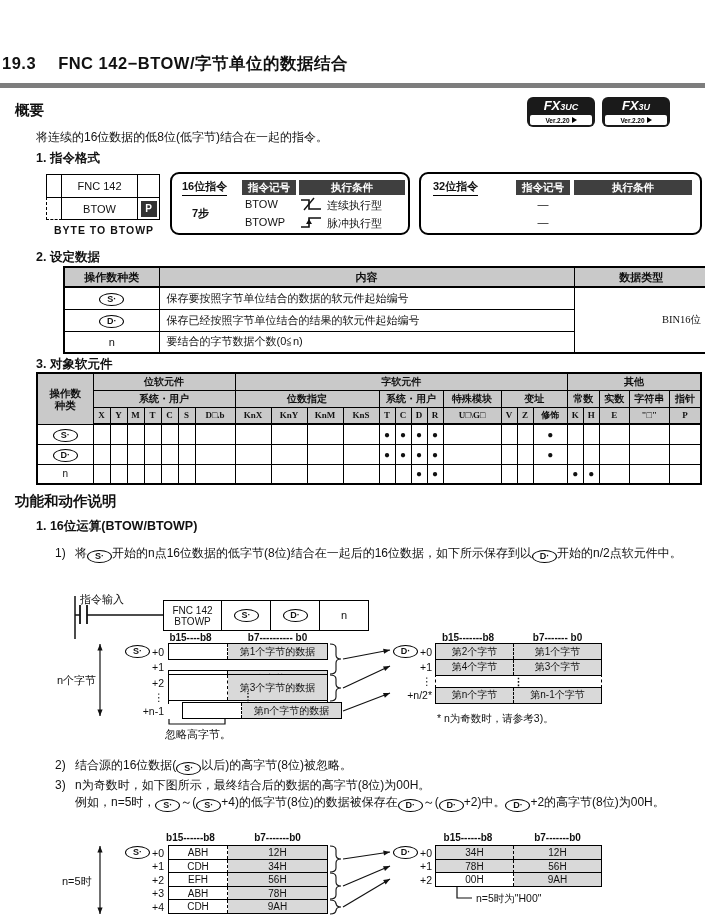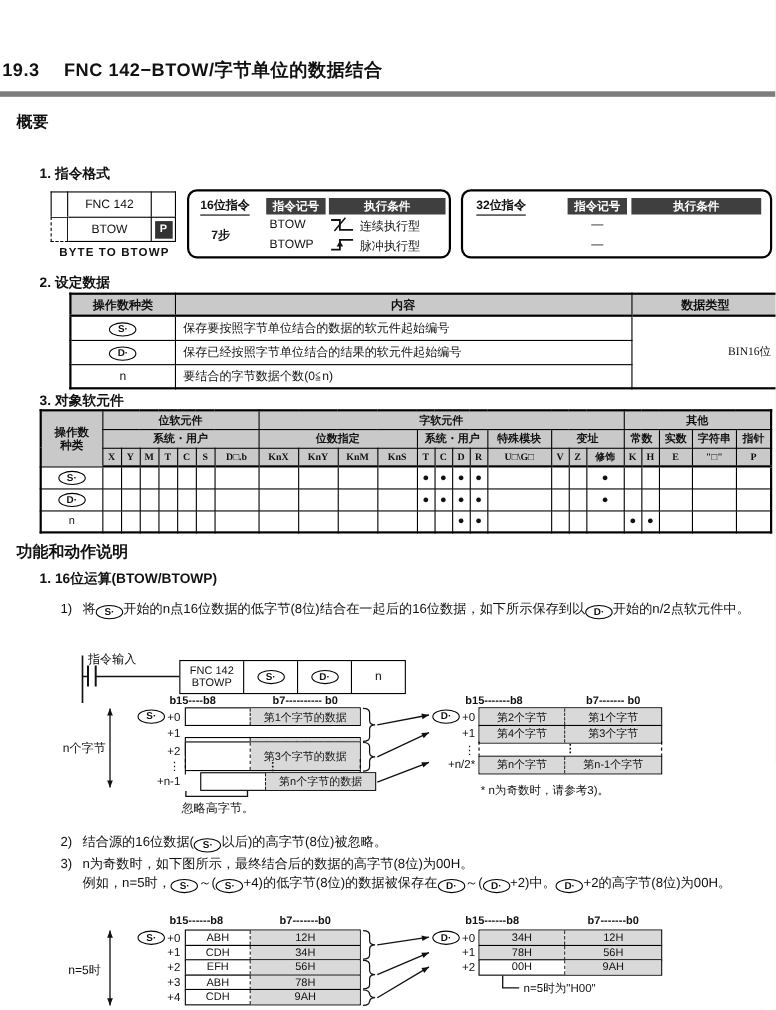--- a/index.html
+++ b/index.html
@@ -65,21 +65,21 @@
 
 .diag{position:absolute;left:0;width:705px}
 .d1{top:593px;height:167px}
 .d2{top:830px;height:88px}
 .overlay{position:absolute;left:0;top:0;pointer-events:none}
 .ldr-label{position:absolute;left:80px;top:-1px;font-size:11px}
 .ibox{position:absolute;left:163px;top:7px;height:31px;display:flex;border:1.5px solid #000}
 .ibox .cell{border-right:1.5px solid #000;display:flex;align-items:center;justify-content:center;flex-direction:column;font-size:10px;line-height:11px}
 .ibox .cell:last-child{border-right:none}
 .bits{position:absolute;display:flex;font-size:10px;font-weight:bold;white-space:nowrap}
-.bits .hb{}
+.bits .hb{text-align:center}
 .bits .lb{flex:1;text-align:center}
 .mrow{position:absolute;display:flex;border:1.5px solid #000;background:#fff;font-size:10px;align-items:stretch}
 .mrow .mhi{border-right:1.5px dashed #000;display:flex;align-items:center;justify-content:center}
 .mrow .mlo{flex:1;display:flex;align-items:center;justify-content:center}
 .mrow .gray{background:#d9d9d9}
 .mell{border:none;border-left:1.5px dashed #000;border-right:1.5px dashed #000;background:transparent;justify-content:center;align-items:center;display:flex;font-weight:bold}
 .mlab{position:absolute;display:flex;justify-content:flex-end;align-items:center;gap:2px;font-size:10.5px}
 .dnote{position:absolute;font-size:10.5px}
 .snote{position:absolute;font-size:11px}
 </style>
@@ -88,21 +88,38 @@
 
 <div class="page">
 
   <div class="h-main">
     <span>19.3</span><span class="h-title">FNC 142−BTOW/字节单位的数据结合</span>
   </div>
   <div class="rule"></div>
 
   <div class="sec-h" style="left:15px;top:101px">概要</div>
 
-
+  <div class="badges">
+    <div class="badge">
+      <div class="blogo"><i>FX</i><b>3UC</b></div>
+      <div class="bver">
+          <span>Ver.2.20</span>
+          <span class="varrow"></span>
+        </div>
+    </div>
+    <div class="badge">
+      <div class="blogo"><i>FX</i><b>3U</b></div>
+      <div class="bver">
+          <span>Ver.2.20</span>
+          <span class="varrow"></span>
+        </div>
+    </div>
+  </div>
+
+  <div class="body-txt" style="left:36px;top:129px">将连续的16位数据的低8位(低字节)结合在一起的指令。</div>
 
   <div class="num-h" style="left:36px;top:150px">1. 指令格式</div>
 
   <div class="fnc">
     <div class="grid">
       <div class="c a"></div>
       <div class="c">FNC 142</div>
       <div class="c"></div>
       <div class="c d"></div>
       <div class="c e">BTOW</div>

